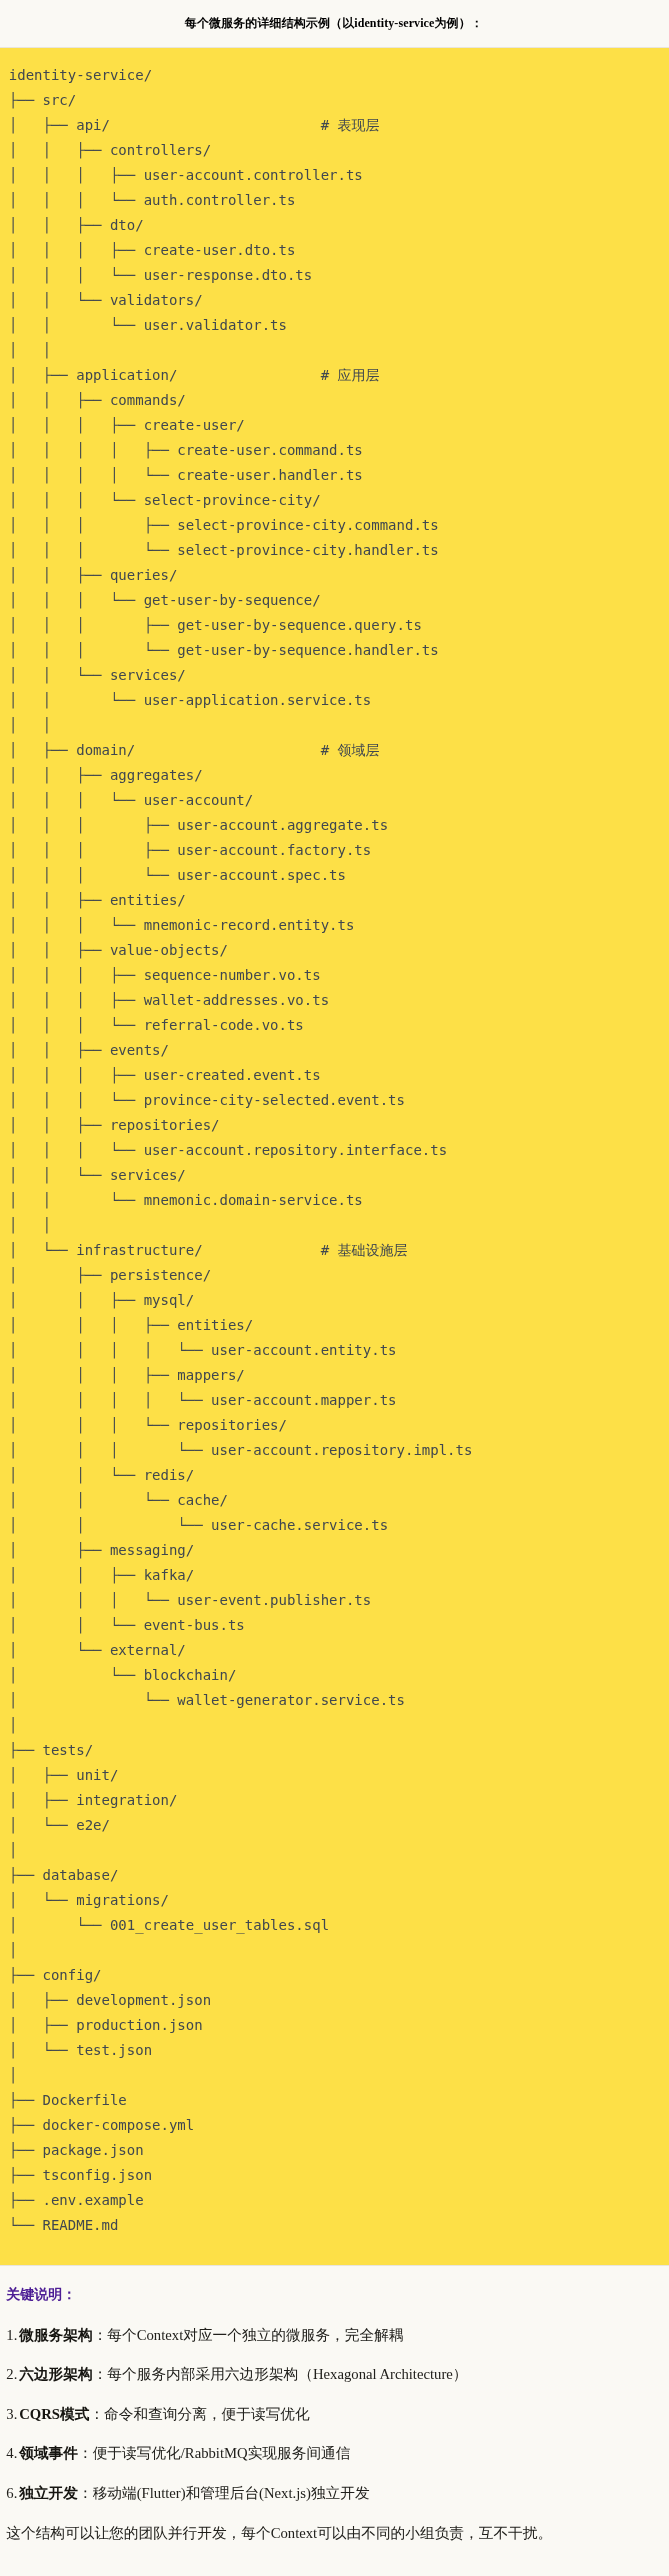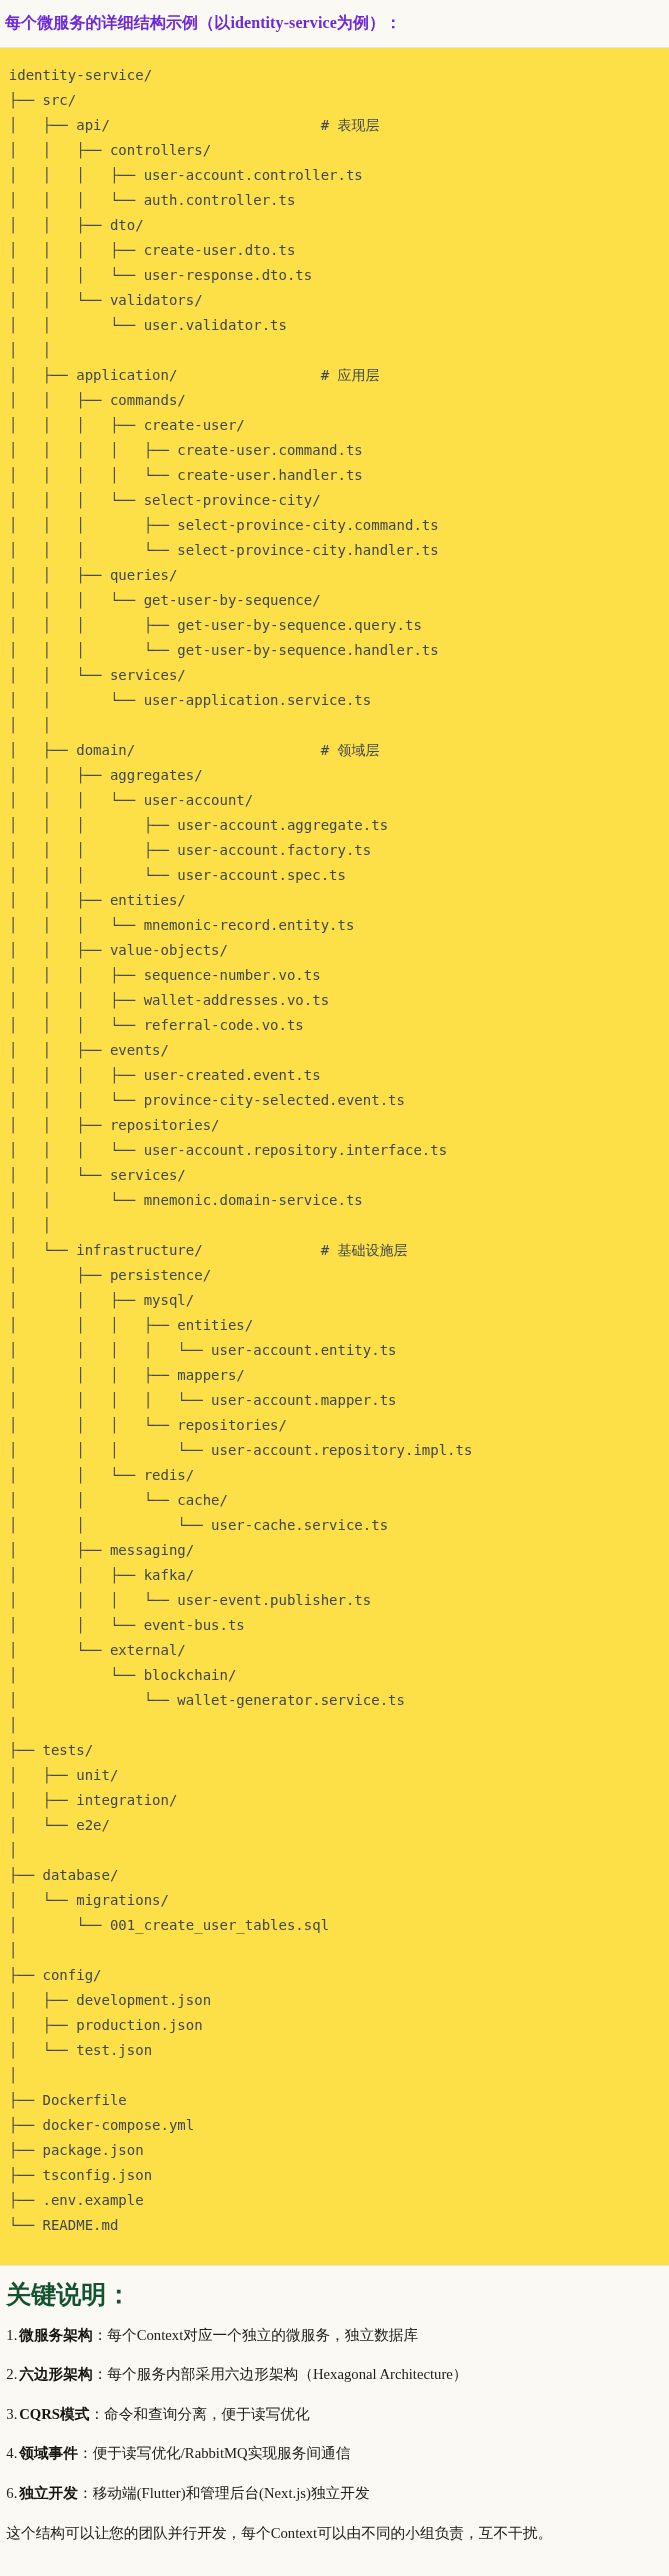--- a/index.html
+++ b/index.html
@@ -11,25 +11,26 @@
     width: 669px;
     font-family: "Liberation Serif", serif;
     color: #21201c;
   }
   .doc-header {
     padding: 10px 6.3px 10.6px 5px;
     box-sizing: border-box;
   }
   .doc-title {
     margin: 0;
-    font-size: 16px;
+    font-size: 12px;
     line-height: 26px;
     font-weight: 700;
-    color: #6d28d9;
+    color: #000000;
     letter-spacing: 0.1px;
+    text-align: center;
   }
   .code-block {
     margin: 0;
     background: #fde047;
     border-top: 0.6px solid #e8e5dd;
     border-bottom: 0.6px solid #e8e5dd;
     padding: 15.6px 10px 27px 8.8px;
     overflow: hidden;
   }
   .code-block code {
@@ -38,24 +39,24 @@
     font-size: 14px;
     line-height: 25px;
     color: #40474f;
     white-space: pre;
   }
   .notes {
     padding: 18px 8.8px 10px 6.3px;
   }
   .notes-heading {
     margin: 0 0 18px 0;
-    font-size: 25px;
+    font-size: 14px;
     line-height: 22.5px;
     font-weight: 700;
-    color: #14532d;
+    color: #4c1d95;
     font-family: Liberation Serif, serif;
   }
   .note-item {
     font-size: 14.7px;
     line-height: 20.6px;
     margin: 0 0 19px 0;
     color: #21201c;
   }
   .note-item .note-num {
     margin-right: 1.9px;
@@ -164,21 +165,21 @@
 ├── Dockerfile
 ├── docker-compose.yml
 ├── package.json
 ├── tsconfig.json
 ├── .env.example
 └── README.md</code></pre>
 
   <div class="notes">
     <h3 class="notes-heading">关键说明：</h3>
 
-    <div class="note-item"><span class="note-num">1.</span><strong>微服务架构</strong><span>：每个Context对应一个独立的微服务，独立数据库</span></div>
+    <div class="note-item"><span class="note-num">1.</span><strong>微服务架构</strong><span>：每个Context对应一个独立的微服务，完全解耦</span></div>
 
     <div class="note-item"><span class="note-num">2.</span><strong>六边形架构</strong><span>：每个服务内部采用六边形架构（Hexagonal Architecture）</span></div>
 
     <div class="note-item"><span class="note-num">3.</span><strong>CQRS模式</strong><span>：命令和查询分离，便于读写优化</span></div>
 
     <div class="note-item"><span class="note-num">4.</span><strong>领域事件</strong><span>：便于读写优化/RabbitMQ实现服务间通信</span></div>
 
 
     <div class="note-item"><span class="note-num">6.</span><strong>独立开发</strong><span>：移动端(Flutter)和管理后台(Next.js)独立开发</span></div>
 

